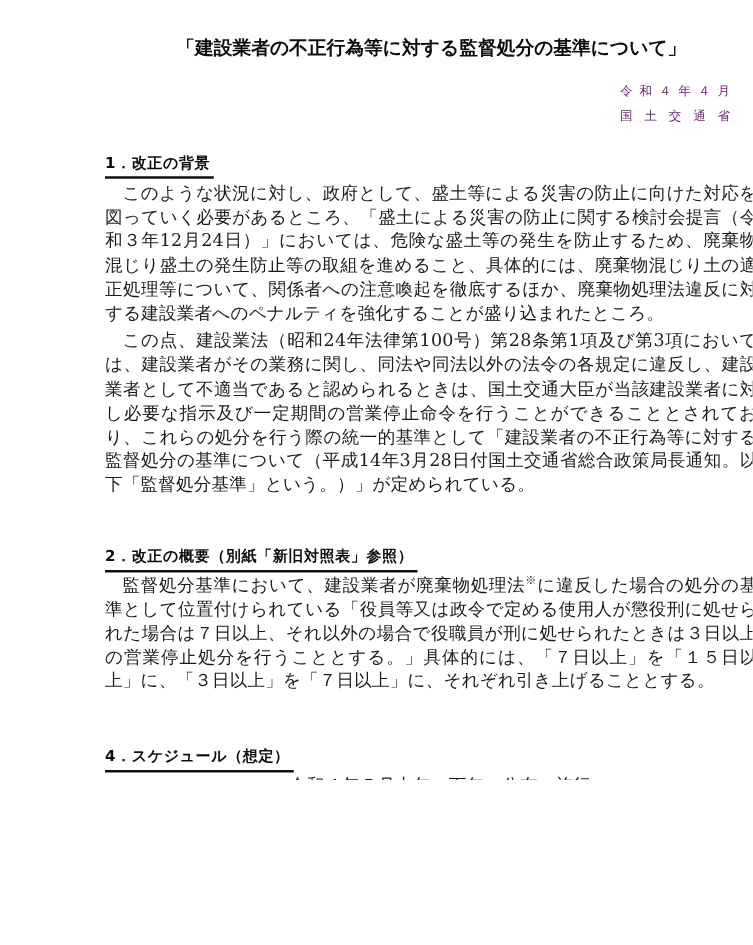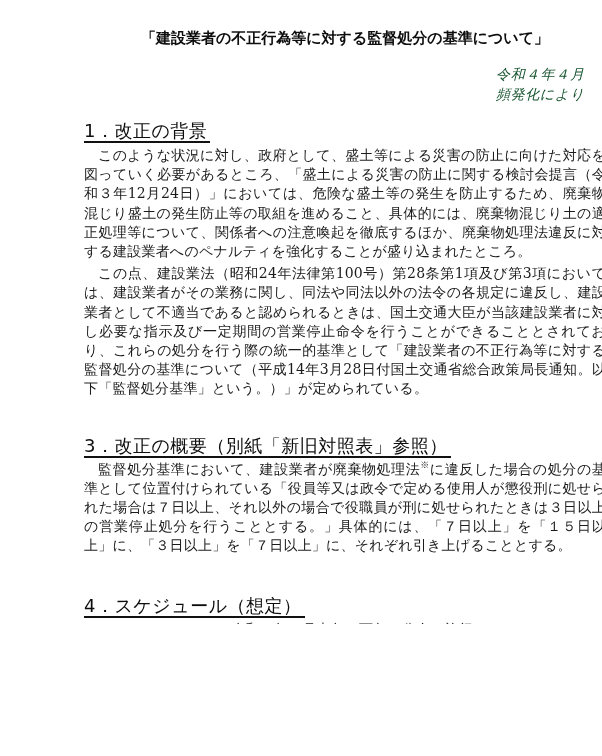--- a/index.html
+++ b/index.html
@@ -18,37 +18,36 @@
     font-family: "DejaVu Sans", sans-serif;
     font-weight: bold;
     font-size: 15px;
     line-height: 21px;
     text-align: center;
     color: #0d0d0d;
   }
   .date-block {
     width: 88px;
     margin: 15px 22px 0 auto;
-    font-size: 14px;
+    font-size: 10px;
     line-height: 20px;
     text-align: justify;
     text-align-last: justify;
-    color: #14532d;
-    font-style: italic;
+    color: #701a75;
   }
   .sec1 { margin-top: 17px; }
   .sec2 { margin-top: 37px; }
   .sec3 { margin-top: 40px; }
   .hrow { line-height: 0; }
   .heading {
     display: inline-block;
     margin: 0;
     font-family: "DejaVu Sans", sans-serif;
-    font-weight: normal;
-    font-size: 18px;
+    font-weight: bold;
+    font-size: 12px;
     line-height: 19px;
     color: #0d0d0d;
     border-bottom: 2px solid #111111;
     padding: 0 3px 1px 0;
     letter-spacing: 0.5px;
   }
   .body {
     margin: 3px 0 0 0;
     font-size: 14px;
     line-height: 19.2px;
@@ -80,34 +79,34 @@
 <body>
 
 <div class="page">
 
   <div class="title">
     <div>「建設業者の不正行為等に対する監督処分の基準について」</div>
   </div>
 
   <div class="date-block">
     <div>令和４年４月</div>
-    <div>頻発化により</div>
+    <div>国土交通省</div>
   </div>
 
   <div class="sec1">
     <div class="hrow">
       <h2 class="heading">1．改正の背景</h2>
     </div>
     <p class="body">このような状況に対し、政府として、盛土等による災害の防止に向けた対応を図っていく必要があるところ、「盛土による災害の防止に関する検討会提言（令和３年12月24日）」においては、危険な盛土等の発生を防止するため、廃棄物混じり盛土の発生防止等の取組を進めること、具体的には、廃棄物混じり土の適正処理等について、関係者への注意喚起を徹底するほか、廃棄物処理法違反に対する建設業者へのペナルティを強化することが盛り込まれたところ。</p>
     <p class="body">この点、建設業法（昭和24年法律第100号）第28条第1項及び第3項においては、建設業者がその業務に関し、同法や同法以外の法令の各規定に違反し、建設業者として不適当であると認められるときは、国土交通大臣が当該建設業者に対し必要な指示及び一定期間の営業停止命令を行うことができることとされており、これらの処分を行う際の統一的基準として「建設業者の不正行為等に対する監督処分の基準について（平成14年3月28日付国土交通省総合政策局長通知。以下「監督処分基準」という。）」が定められている。</p>
   </div>
 
   <div class="sec2">
     <div class="hrow">
-      <h2 class="heading">3．改正の概要（別紙「新旧対照表」参照）</h2>
+      <h2 class="heading">2．改正の概要（別紙「新旧対照表」参照）</h2>
     </div>
     <p class="body"><span>監督処分基準において、建設業者が廃棄物処理法</span><sup class="refmark">※</sup><span>に違反した場合の処分の基準として位置付けられている「役員等又は政令で定める使用人が懲役刑に処せられた場合は７日以上、それ以外の場合で役職員が刑に処せられたときは３日以上の営業停止処分を行うこととする。」具体的には、「７日以上」を「１５日以上」に、「３日以上」を「７日以上」に、それぞれ引き上げることとする。</span></p>
   </div>
 
   <div class="sec3">
     <div class="hrow">
       <h2 class="heading">4．スケジュール（想定）</h2>
     </div>
     <p class="body schedule">令和４年５月中旬～下旬　公布・施行</p>
   </div>

